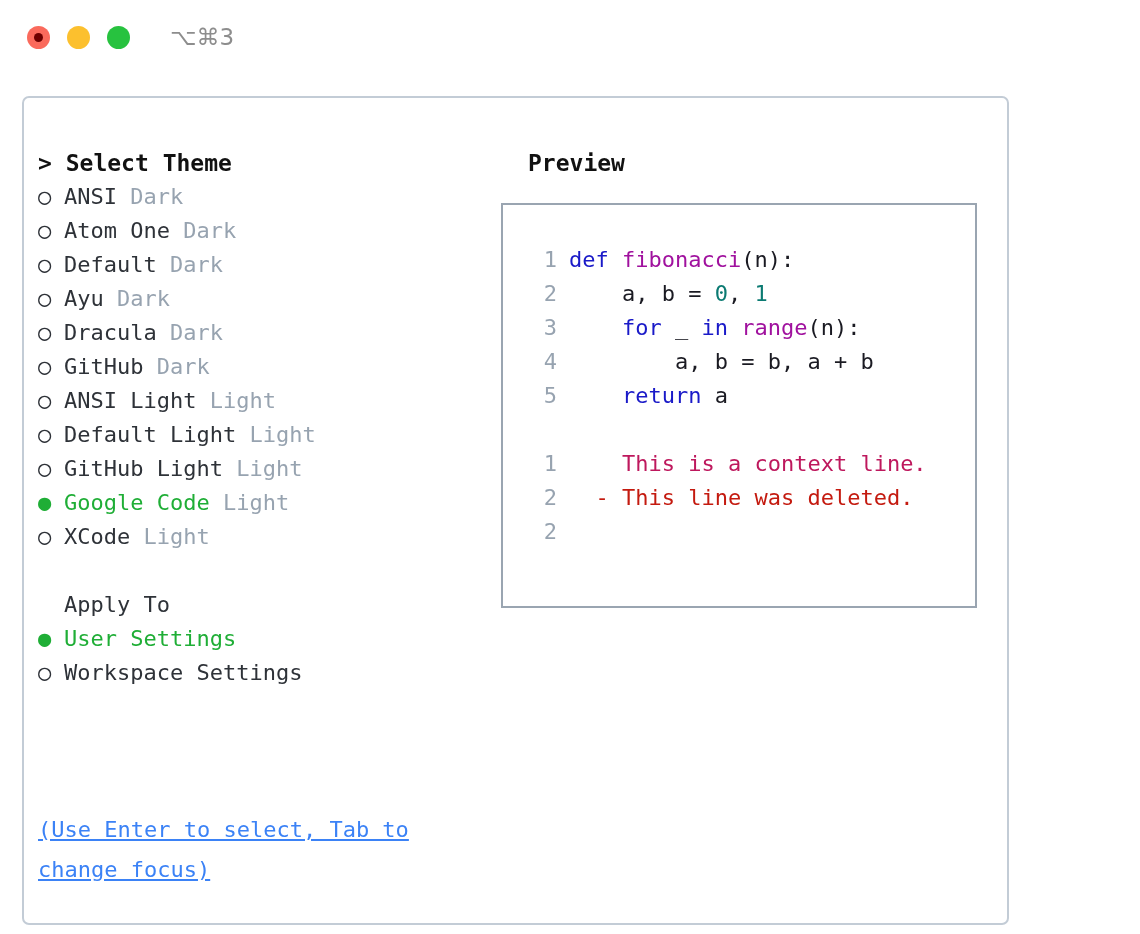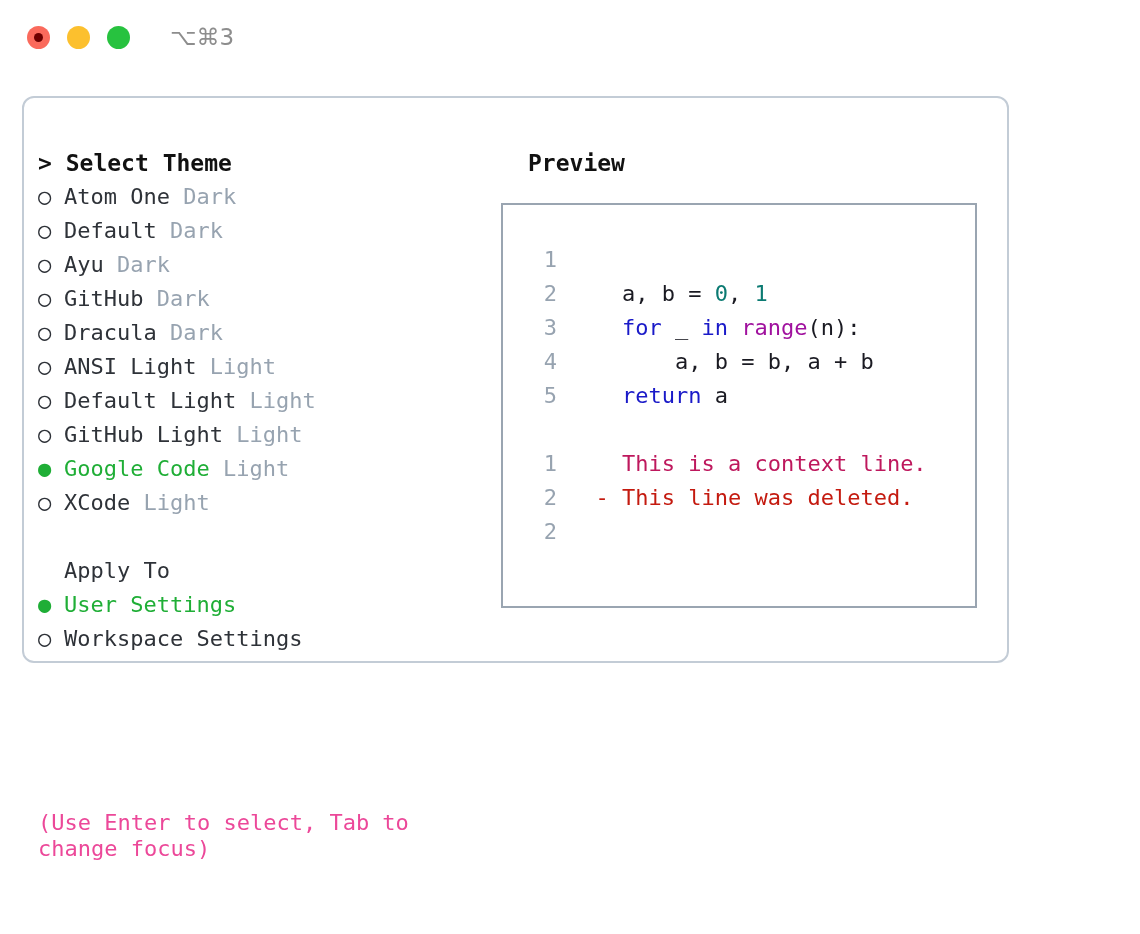--- a/index.html
+++ b/index.html
@@ -64,23 +64,23 @@
     letter-spacing: 0px;
     font-family: "DejaVu Sans", "Liberation Sans", sans-serif;
   }
 
   
   #main-panel {
     position: absolute;
     left: 22px;
     top: 96px;
     width: 987px;
-    height: 567px;
+    height: 829px;
     border: 2px solid #c3ccd6;
-    border-radius: 12px;
+    border-radius: 7px;
     background: #ffffff;
     box-sizing: border-box;
   }
 
   
   #theme-column {
     position: absolute;
     left: 14px;
     top: 48px;
     width: 430px;
@@ -120,22 +120,23 @@
     white-space: pre;
     padding-left: 26px;
   }
 
   #hint-text {
     position: absolute;
     left: 14px;
     top: 712px;
     width: 410px;
     font-size: 22px;
-    line-height: 26px;
-    color: #ec4899;
+    line-height: 40px;
+    color: #3b82f6;
+    text-decoration: underline;
   }
 
   
   #preview-column {
     position: absolute;
     left: 504px;
     top: 48px;
     width: 490px;
   }
   #preview-title {
@@ -206,25 +207,26 @@
     <div id="window-shortcut">⌥⌘3</div>
   </div>
 
   <div id="main-panel">
 
     <div id="theme-column">
 
       <div class="list-header"><span class="caret">&gt;</span><span> </span><span>Select Theme</span></div>
 
       <div id="theme-items">
+          <div class="theme-row"><span class="marker">○</span><span class="theme-name">ANSI</span><span> </span><span class="theme-kind">Dark</span></div>
           <div class="theme-row"><span class="marker">○</span><span class="theme-name">Atom One</span><span> </span><span class="theme-kind">Dark</span></div>
           <div class="theme-row"><span class="marker">○</span><span class="theme-name">Default</span><span> </span><span class="theme-kind">Dark</span></div>
           <div class="theme-row"><span class="marker">○</span><span class="theme-name">Ayu</span><span> </span><span class="theme-kind">Dark</span></div>
+          <div class="theme-row"><span class="marker">○</span><span class="theme-name">Dracula</span><span> </span><span class="theme-kind">Dark</span></div>
           <div class="theme-row"><span class="marker">○</span><span class="theme-name">GitHub</span><span> </span><span class="theme-kind">Dark</span></div>
-          <div class="theme-row"><span class="marker">○</span><span class="theme-name">Dracula</span><span> </span><span class="theme-kind">Dark</span></div>
           <div class="theme-row"><span class="marker">○</span><span class="theme-name">ANSI Light</span><span> </span><span class="theme-kind">Light</span></div>
           <div class="theme-row"><span class="marker">○</span><span class="theme-name">Default Light</span><span> </span><span class="theme-kind">Light</span></div>
           <div class="theme-row"><span class="marker">○</span><span class="theme-name">GitHub Light</span><span> </span><span class="theme-kind">Light</span></div>
           <div class="theme-row selected"><span class="marker">●</span><span class="theme-name">Google Code</span><span> </span><span class="theme-kind">Light</span></div>
           <div class="theme-row"><span class="marker">○</span><span class="theme-name">XCode</span><span> </span><span class="theme-kind">Light</span></div>
         </div>
 
       <div class="section-spacer"></div>
 
       <div class="apply-header">Apply To</div>
@@ -237,21 +239,21 @@
 
     <div id="hint-text">(Use Enter to select, Tab to change focus)</div>
 
     <div id="preview-column">
       <div id="preview-title">Preview</div>
     </div>
 
     <div id="code-box">
       <div class="code-inner">
         <div id="code-lines">
-            <div class="code-line"><span class="lineno">1</span></div>
+            <div class="code-line"><span class="lineno">1</span><span class="code-text"><span class="tok-kw">def</span><span class="tok-punc"> </span><span class="tok-fn">fibonacci</span><span class="tok-punc">(</span><span class="tok-id">n</span><span class="tok-punc">):</span></span></div>
             <div class="code-line"><span class="lineno">2</span><span class="code-text"><span class="tok-id">    a, b = </span><span class="tok-num">0</span><span class="tok-id">, </span><span class="tok-num">1</span></span></div>
             <div class="code-line"><span class="lineno">3</span><span class="code-text"><span class="tok-id">    </span><span class="tok-kw">for</span><span class="tok-id"> _ </span><span class="tok-kw">in</span><span class="tok-id"> </span><span class="tok-fn">range</span><span class="tok-punc">(</span><span class="tok-id">n</span><span class="tok-punc">):</span></span></div>
             <div class="code-line"><span class="lineno">4</span><span class="code-text"><span class="tok-id">        a, b = b, a + b</span></span></div>
             <div class="code-line"><span class="lineno">5</span><span class="code-text"><span class="tok-id">    </span><span class="tok-kw">return</span><span class="tok-id"> a</span></span></div>
           </div>
         <div class="blank-line"></div>
         <div id="diff-lines">
             <div class="code-line"><span class="lineno">1</span><span class="code-text diff-ctx">    This is a context line.</span></div>
             <div class="code-line"><span class="lineno">2</span><span class="code-text diff-del">  - This line was deleted.</span></div>
             <div class="code-line"><span class="lineno">2</span></div>

